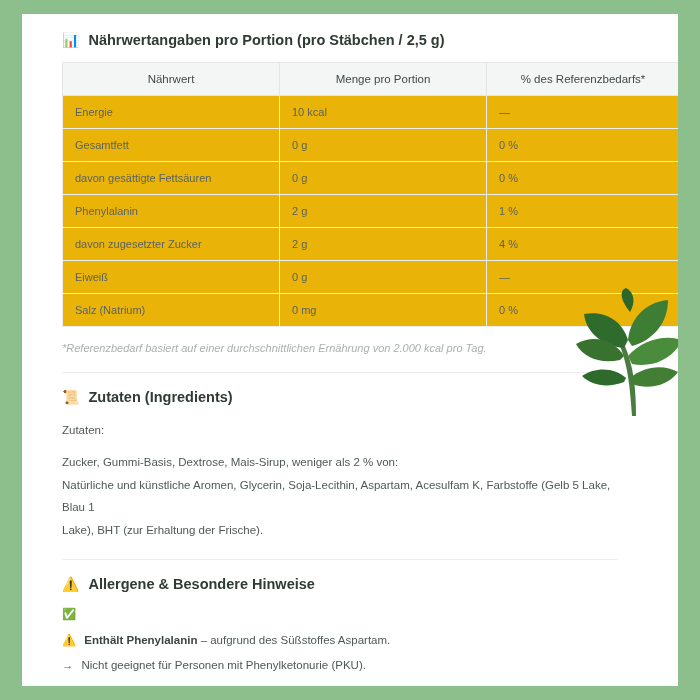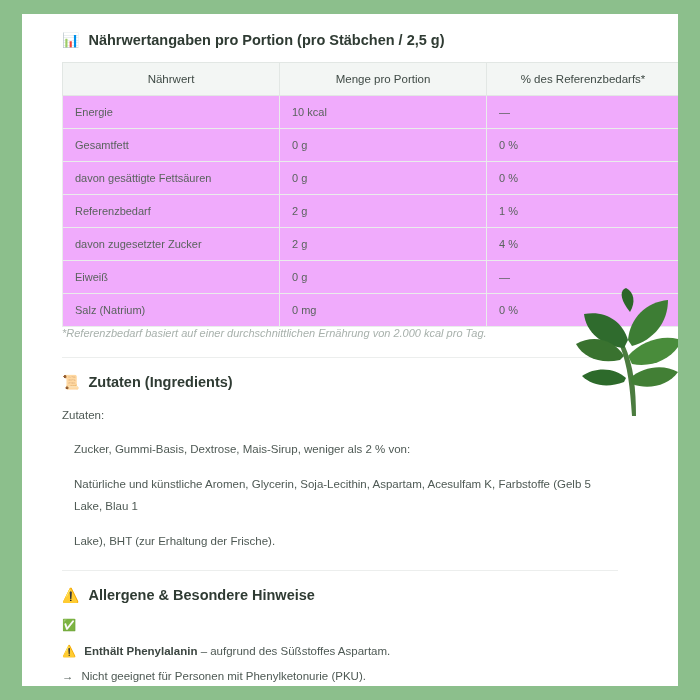--- a/index.html
+++ b/index.html
@@ -63,51 +63,52 @@
     font-size: 11.5px;
     text-align: center;
     padding: 10px 10px;
     border: 1px solid #e2e7e4;
   }
   table.nutri td {
     padding: 10px 12px;
     border: 1px solid #e9edeb;
     color: #5a635e;
     font-size: 11px;
-    background: #f0abfc;
+    background: #eab308;
   }
   table.nutri td.c0 { width: 196px; }
   table.nutri td.c1 { width: 186px; }
   table.nutri td.c2 { width: 172px; }
   table.nutri th.h0 { width: 196px; }
   table.nutri th.h1 { width: 186px; }
   table.nutri th.h2 { width: 172px; }
 
   .table-note {
+    margin-top: 15px;
     font-size: 11px;
     color: #a8b1ac;
     font-style: italic;
   }
 
   .divider {
     border: none;
     border-top: 1px solid #eceeed;
     margin: 18px 0 16px 0;
     width: 556px;
   }
 
   
   .ing-block {
     font-size: 11.5px;
     color: #4e5954;
     line-height: 1.95;
     width: 570px;
   }
   .ing-label { margin: 0 0 10px 0; }
-  .ing-line { margin: 12px; }
+  .ing-line { margin: 0; }
 
   
   .allergen-list {
     margin: 0;
     padding: 0;
     list-style: none;
     font-size: 11.5px;
     color: #4e5954;
   }
   .allergen-list li {
@@ -166,21 +167,21 @@
           <td class="c0">Gesamtfett</td>
           <td class="c1">0 g</td>
           <td class="c2">0 %</td>
         </tr>
         <tr>
           <td class="c0">davon gesättigte Fettsäuren</td>
           <td class="c1">0 g</td>
           <td class="c2">0 %</td>
         </tr>
         <tr>
-          <td class="c0">Referenzbedarf</td>
+          <td class="c0">Phenylalanin</td>
           <td class="c1">2 g</td>
           <td class="c2">1 %</td>
         </tr>
         <tr>
           <td class="c0">davon zugesetzter Zucker</td>
           <td class="c1">2 g</td>
           <td class="c2">4 %</td>
         </tr>
         <tr>
           <td class="c0">Eiweiß</td>

